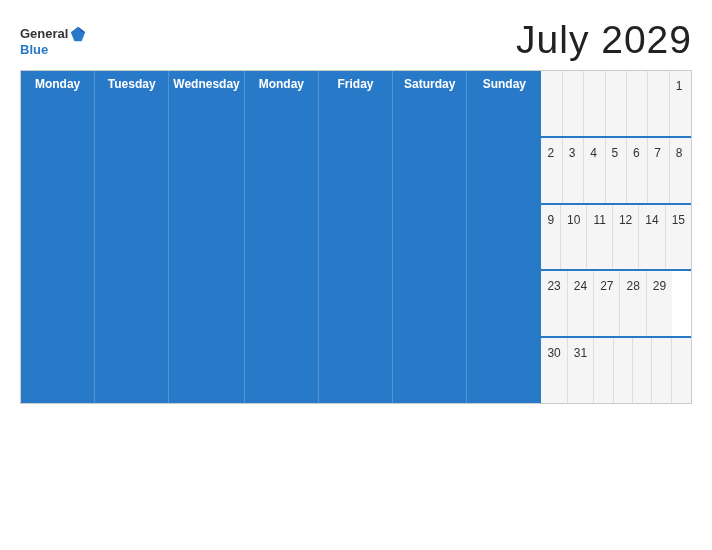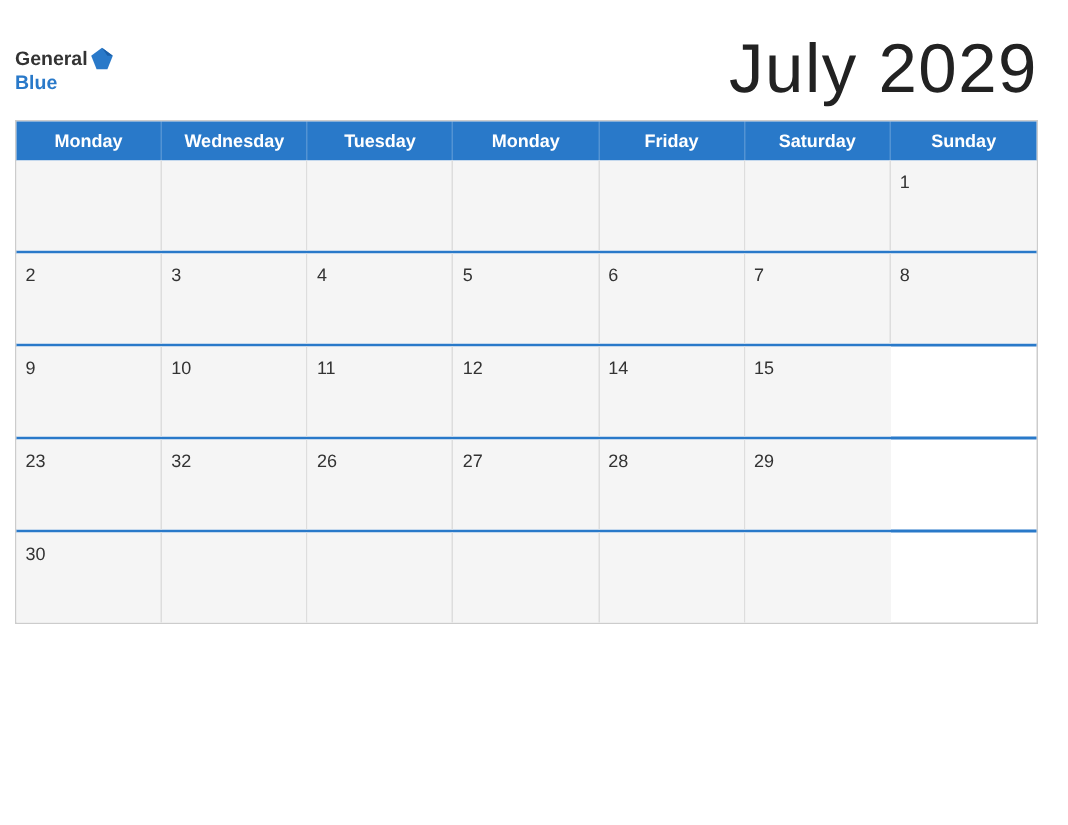--- a/index.html
+++ b/index.html
@@ -7,21 +7,21 @@
       background: #fff;
       font-family: Arial, sans-serif;
       width: 712px;
       height: 550px;
       overflow: hidden;
     }
     .page {
       width: 712px;
       height: 414px;
       background: #fff;
-      padding: 18px 20px 10px 10px;
+      padding: 18px 20px 10px 20px;
       display: flex;
       flex-direction: column;
     }
     .header {
       display: flex;
       align-items: center;
       justify-content: space-between;
       margin-bottom: 8px;
     }
     .logo {
@@ -49,29 +49,29 @@
     .logo-stack {
       display: flex;
       flex-direction: column;
       align-items: flex-start;
     }
     .logo-row {
       display: flex;
       align-items: center;
     }
     .month-title {
-      font-size: 46px;
+      font-size: 39px;
       font-weight: 300;
       color: #222;
       letter-spacing: 1px;
     }
     .calendar {
       flex: 1;
       display: flex;
-      flex-direction: column;
+      flex-direction: row;
       border: 1px solid #ccc;
     }
     .cal-header {
       display: grid;
       grid-template-columns: repeat(7, 1fr);
       background: #2979c9;
     }
     .cal-header-cell {
       color: #fff;
       font-size: 12px;
@@ -132,22 +132,22 @@
         </div>
         <span class="logo-text-blue">Blue</span>
       </div>
     </div>
     <div class="month-title">July 2029</div>
   </div>
 
   <div class="calendar">
     <div class="cal-header">
       <div class="cal-header-cell">Monday</div>
+      <div class="cal-header-cell">Tuesday</div>
       <div class="cal-header-cell">Wednesday</div>
-      <div class="cal-header-cell">Tuesday</div>
       <div class="cal-header-cell">Monday</div>
       <div class="cal-header-cell">Friday</div>
       <div class="cal-header-cell">Saturday</div>
       <div class="cal-header-cell">Sunday</div>
     </div>
     <div class="cal-body" id="cal-body">
     <div class="cal-row">
           <div class="cal-cell empty"></div>
           <div class="cal-cell empty"></div>
           <div class="cal-cell empty"></div>
@@ -168,28 +168,28 @@
         <div class="cal-row">
           <div class="cal-cell"><span class="day-number">9</span></div>
           <div class="cal-cell"><span class="day-number">10</span></div>
           <div class="cal-cell"><span class="day-number">11</span></div>
           <div class="cal-cell"><span class="day-number">12</span></div>
           <div class="cal-cell"><span class="day-number">14</span></div>
           <div class="cal-cell"><span class="day-number">15</span></div>
         </div>
         <div class="cal-row">
           <div class="cal-cell"><span class="day-number">23</span></div>
-          <div class="cal-cell"><span class="day-number">32</span></div>
-          <div class="cal-cell"><span class="day-number">26</span></div>
+          <div class="cal-cell"><span class="day-number">24</span></div>
           <div class="cal-cell"><span class="day-number">27</span></div>
           <div class="cal-cell"><span class="day-number">28</span></div>
           <div class="cal-cell"><span class="day-number">29</span></div>
         </div>
         <div class="cal-row">
           <div class="cal-cell"><span class="day-number">30</span></div>
+          <div class="cal-cell"><span class="day-number">31</span></div>
           <div class="cal-cell empty"></div>
           <div class="cal-cell empty"></div>
           <div class="cal-cell empty"></div>
           <div class="cal-cell empty"></div>
           <div class="cal-cell empty"></div>
         </div>
       </div>
   </div>
 </div>
 

